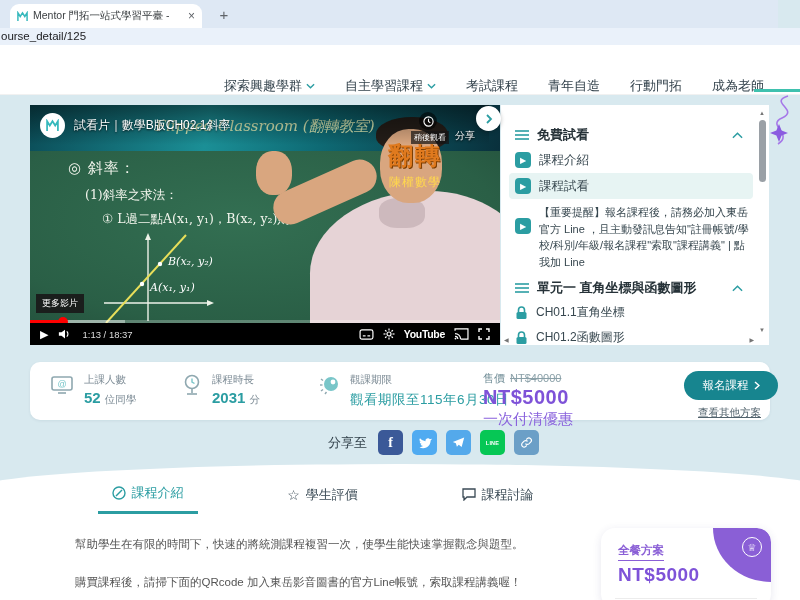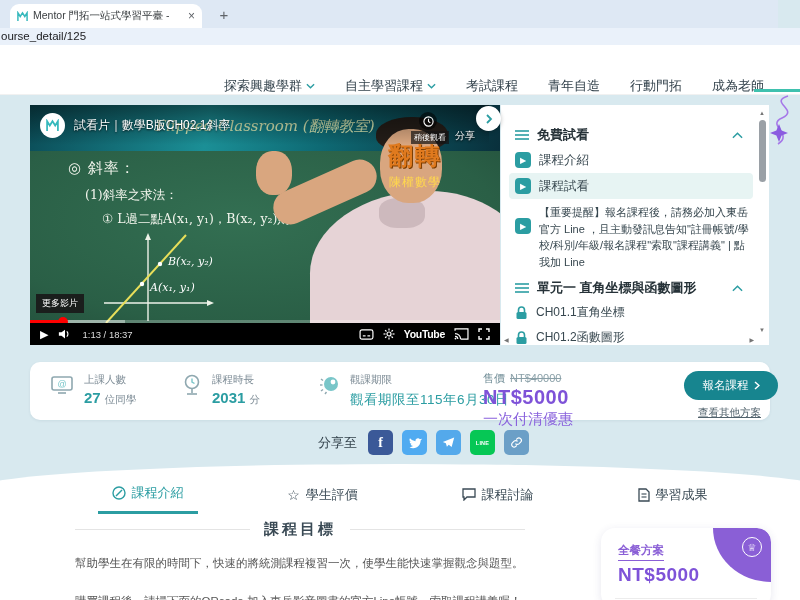--- a/index.html
+++ b/index.html
@@ -100,21 +100,21 @@
   .stat-big{font-size:13.5px;font-weight:normal;color:#2b9da2;margin-top:4px;letter-spacing:.5px;}
   .price-block{position:absolute;left:453px;top:9px;}
   .price-row{font-size:11px;color:#6e8b95;}
   .price-orig{text-decoration:line-through;color:#8aa0a8;margin-left:5px;}
   .price-cur{font-size:20px;font-weight:bold;color:#7e52d8;letter-spacing:.5px;}
   .price-note{font-size:15px;color:#8a63dd;margin-top:1px;}
   .cta-btn{position:absolute;left:654px;top:9px;width:94px;height:29px;border-radius:15px;background:#17858f;
            color:#fff;font-size:11.5px;display:flex;align-items:center;justify-content:center;gap:5px;}
   .other-link{position:absolute;left:668px;top:44px;font-size:10.5px;color:#51626c;text-decoration:underline;}
   
-  .share-row{position:absolute;left:318px;top:430px;display:flex;align-items:center;gap:9px;}
+  .share-row{position:absolute;left:328px;top:430px;display:flex;align-items:center;gap:9px;}
   .share-label{font-size:13px;color:#33424c;margin-right:2px;}
   .sbtn{width:25px;height:25px;border-radius:5px;display:flex;align-items:center;justify-content:center;color:#fff;}
   .sbtn.fb{background:#3b5998;font-family:"Liberation Serif",serif;font-weight:bold;font-size:14px;}
   .sbtn.tw{background:#50abf1;}
   .sbtn.tg{background:#54a9eb;}
   .sbtn.ln{background:#06c755;font-size:5.5px;font-weight:bold;letter-spacing:.2px;}
   .sbtn.lk{background:#6b9fc7;}
   
   .content-section{position:absolute;left:-30px;top:464px;width:860px;height:150px;background:#fff;
                    border-radius:50% 50% 0 0 / 26px 26px 0 0;}
@@ -384,21 +384,21 @@
 
   <div class="info-bar">
     <div class="stat" style="left:20px;">
       <svg width="26" height="24" viewBox="0 0 26 24">
           <rect x="2" y="4" width="20" height="13" rx="2" fill="none" stroke="#8fa8b0" stroke-width="1.6"></rect>
           <text x="12" y="14" font-size="9" fill="#79c6c9" text-anchor="middle" font-family="Liberation Sans">@</text>
           <line x1="8" y1="20" x2="16" y2="20" stroke="#8fa8b0" stroke-width="1.6"></line>
         </svg>
       <div>
         <div class="stat-label">上課人數</div>
-        <div class="stat-value"><span>27</span> <span class="stat-unit">位同學</span></div>
+        <div class="stat-value"><span>52</span> <span class="stat-unit">位同學</span></div>
       </div>
     </div>
     <div class="stat" style="left:150px;">
       <svg width="24" height="24" viewBox="0 0 24 24">
           <circle cx="12" cy="9" r="6.5" fill="none" stroke="#8fa8b0" stroke-width="1.6"></circle>
           <polyline points="12,5.5 12,9 14.5,10.5" fill="none" stroke="#79c6c9" stroke-width="1.4"></polyline>
           <line x1="12" y1="16" x2="12" y2="20" stroke="#8fa8b0" stroke-width="1.6"></line>
           <line x1="7" y1="21" x2="17" y2="21" stroke="#8fa8b0" stroke-width="1.6"></line>
         </svg>
       <div>
@@ -481,38 +481,23 @@
       </span>
     </div>
     <div class="tabitem">
       <span class="tab-inner">
         <svg width="14" height="13" viewBox="0 0 14 13">
             <path d="M1 1h12v8H5l-3 3v-3H1z" fill="none" stroke="#3a4a55" stroke-width="1.3"></path>
           </svg>
         <span>課程討論</span>
       </span>
     </div>
-    <div class="tabitem">
-      <span class="tab-inner">
-        <svg width="12" height="14" viewBox="0 0 12 14">
-            <path d="M1 1h7l3 3v9H1z" fill="none" stroke="#3a4a55" stroke-width="1.3"></path>
-            <line x1="3.5" y1="6" x2="8.5" y2="6" stroke="#3a4a55" stroke-width="1.1"></line>
-            <line x1="3.5" y1="9" x2="8.5" y2="9" stroke="#3a4a55" stroke-width="1.1"></line>
-          </svg>
-        <span>學習成果</span>
-      </span>
-    </div>
   </div>
 
   <div class="article">
-    <div class="art-head">
-      <span class="art-line"></span>
-      <span class="art-title">課程目標</span>
-      <span class="art-line"></span>
-    </div>
     <div class="art-p">幫助學生在有限的時間下，快速的將統測課程複習一次，使學生能快速掌握觀念與題型。</div>
     <div class="art-p art-p2">購買課程後，請掃下面的QRcode 加入東岳影音圖書的官方Line帳號，索取課程講義喔！</div>
   </div>
 
   <div class="plan-card">
     <div class="plan-fan">
       <div class="plan-crown">♕</div>
     </div>
     <div class="plan-name">全餐方案</div>
     <div class="plan-price">NT$5000</div>

